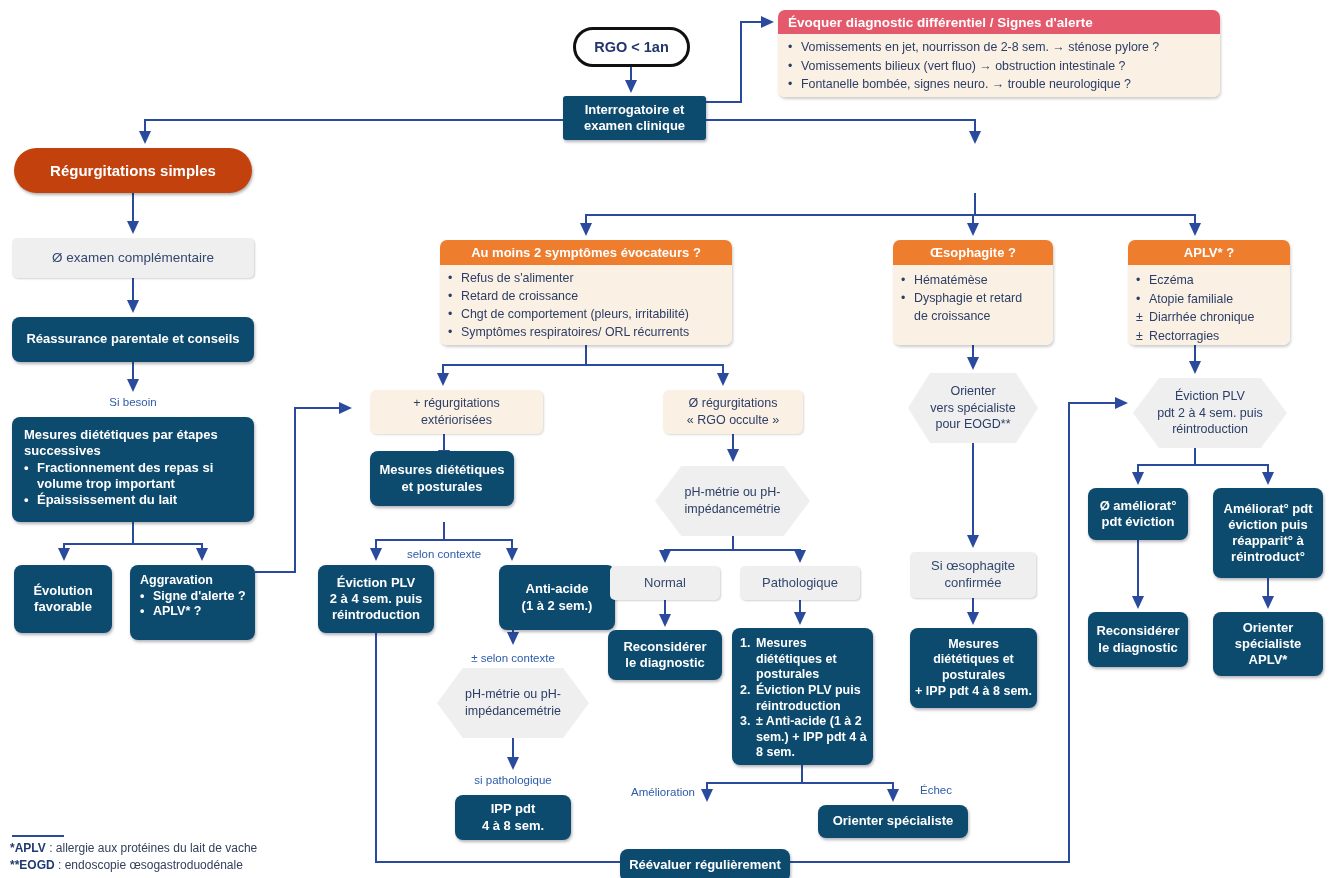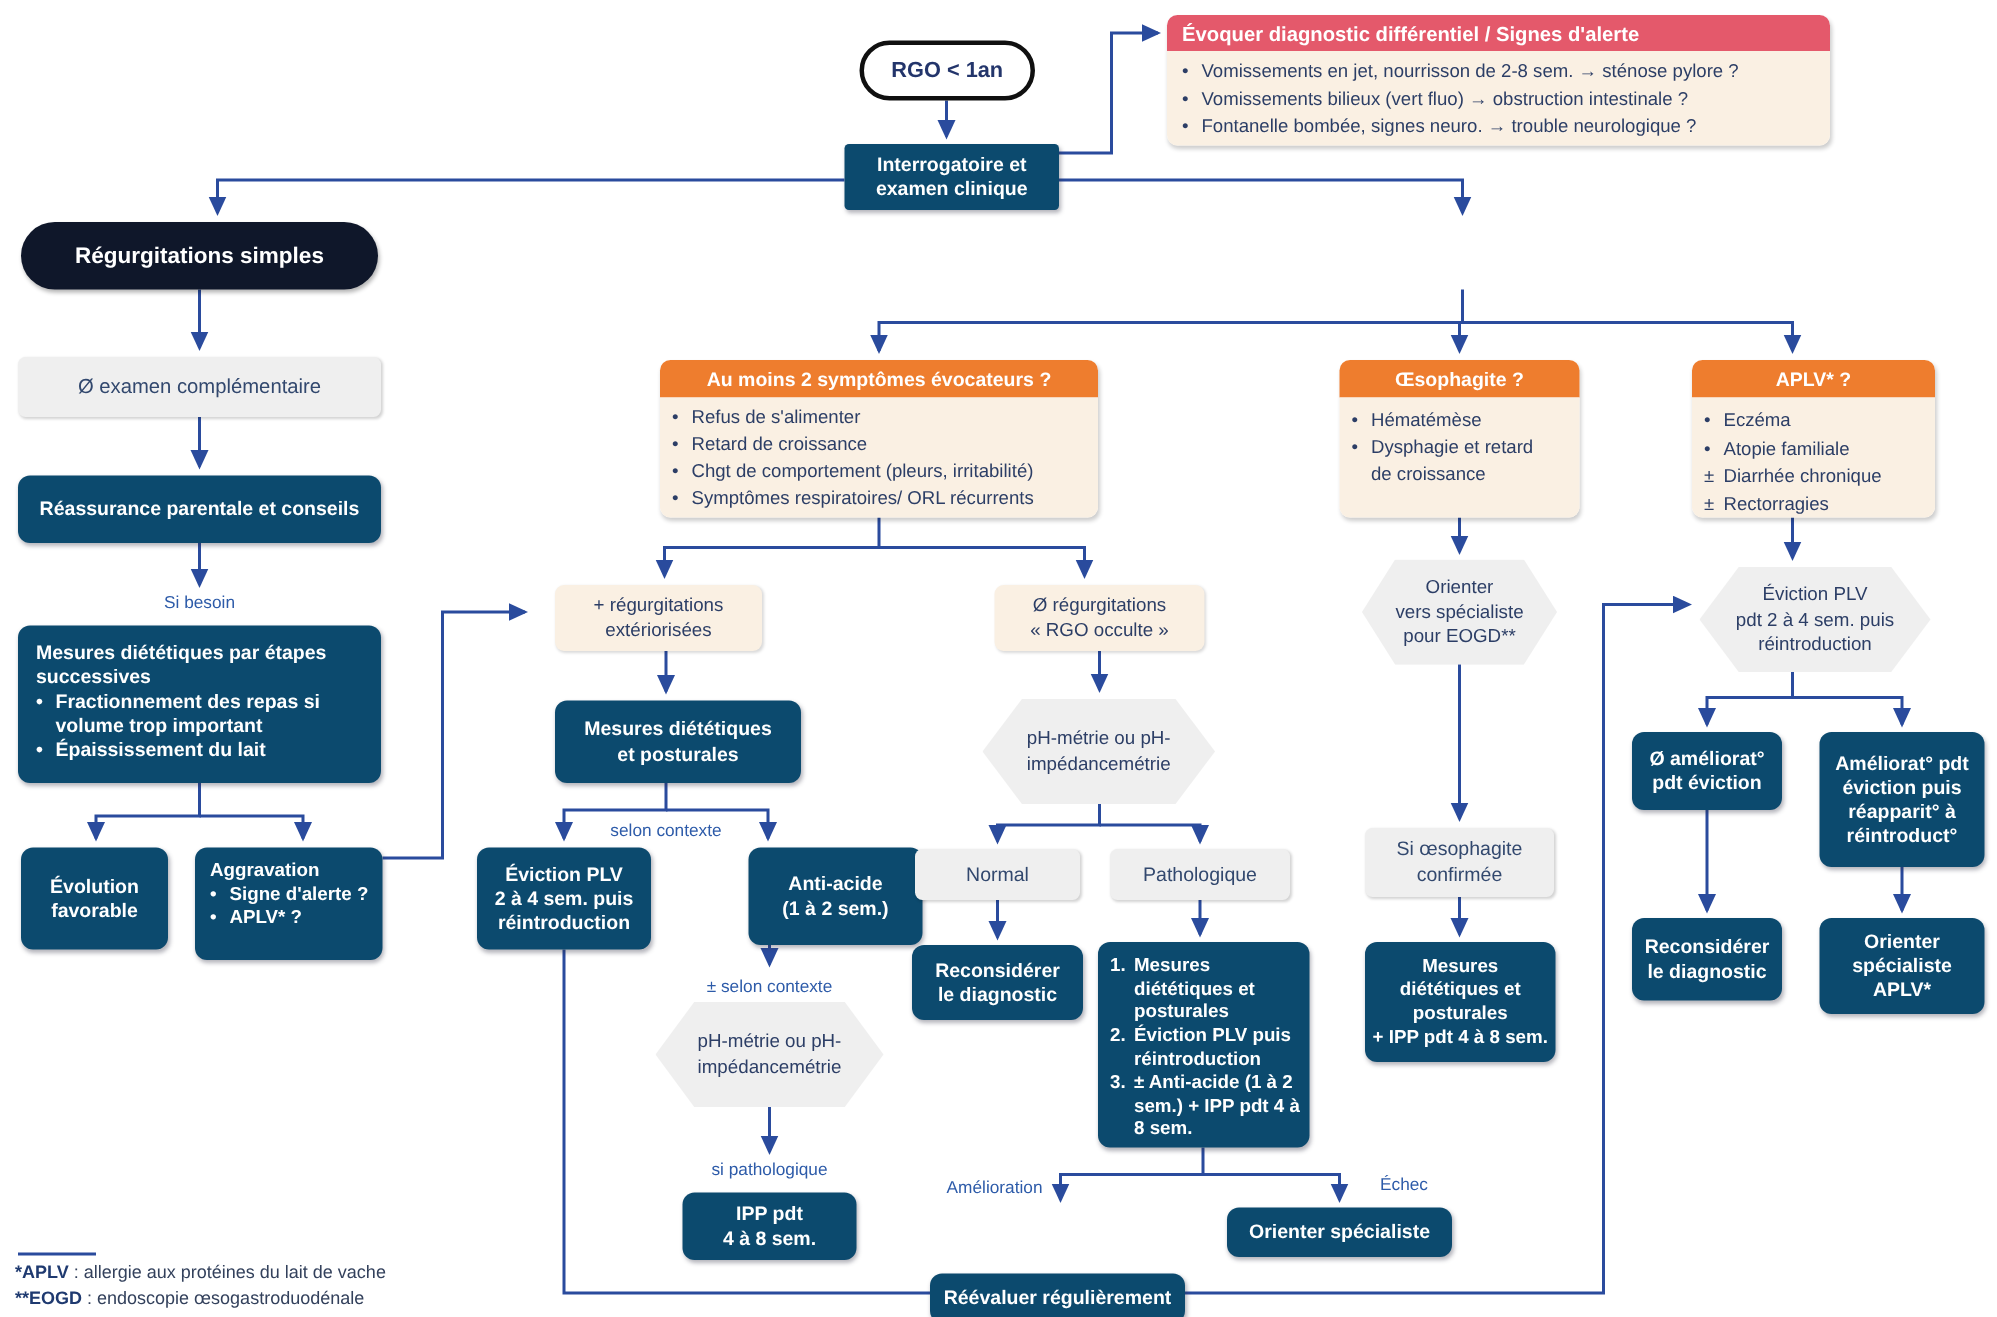--- a/index.html
+++ b/index.html
@@ -13,21 +13,21 @@
   .grey { background: #efefef; color: #32486e; border-radius: 5px;
           box-shadow: 1px 1px 2px rgba(0,0,0,.18); font-size: 13px; line-height: 1.3; }
   .cream { background: #faf0e3; color: #2c3e66; border-radius: 6px;
            box-shadow: 1px 1px 2px rgba(0,0,0,.15); font-size: 12.5px; line-height: 1.35; }
   .hex { background: #efefef; color: #2c3e66; font-size: 12.5px; line-height: 1.35;
          clip-path: polygon(0 50%, 17% 0, 83% 0, 100% 50%, 83% 100%, 17% 100%);
          filter: drop-shadow(1px 2px 1.5px rgba(0,0,0,.25)); }
   .pill { border-radius: 24px; font-weight: bold; color: #fff; box-shadow: 1px 2px 3px rgba(0,0,0,.3); }
   .pill.start { background: #fff; border: 3px solid #101010; color: #23356b; font-size: 14.5px;
                 box-shadow: none; border-radius: 21px; }
-  .green { background: #0f172a; }
+  .green { background: #c2410c; }
   .orange-bg { background: #ee7d2e; }
   .panel { border-radius: 7px; box-shadow: 1px 2px 3px rgba(0,0,0,.2); }
   .panel-head { color: #fff; font-weight: bold; font-size: 13px; border-radius: 7px 7px 0 0;
                 display: flex; align-items: center; }
   .panel-head.center { justify-content: center; text-align: center; }
   .panel-head.red { background: #e4596b; padding: 0 10px; font-size: 13.5px; }
   .panel-body { background: #faf0e3; border-radius: 0 0 7px 7px; padding: 5px 10px;
                 color: #2c3e66; font-size: 12.4px; line-height: 1.5; }
   .li { display: flex; text-align: left; }
   .li .m { width: 13px; flex: 0 0 13px; }
@@ -165,24 +165,24 @@
           <span class="m">•</span>
           <span class="pre">Chgt de comportement (pleurs, irritabilité)</span>
         </div>
       <div class="li">
           <span class="m">•</span>
           <span class="pre">Symptômes respiratoires/ ORL récurrents</span>
         </div>
     </div>
   </div>
 
-  <div class="abs cream flex-c pre" style="left:370px;top:390px;width:138px;height:44px;">+ régurgitations
+  <div class="abs cream flex-c pre" style="left:370px;top:390px;width:173px;height:44px;">+ régurgitations
 extériorisées</div>
 
-  <div class="abs blue flex-c pre" style="left:370px;top:467px;width:164px;height:55px;">Mesures diététiques
+  <div class="abs blue flex-c pre" style="left:370px;top:451px;width:144px;height:55px;">Mesures diététiques
 et posturales</div>
 
   <div class="abs label" style="left:394px;top:548px;width:100px;">selon contexte</div>
 
   <div class="abs blue flex-c pre" style="left:318px;top:565px;width:116px;height:68px;">Éviction PLV
 2 à 4 sem. puis
 réintroduction</div>
 
   <div class="abs blue flex-c pre" style="left:455px;top:565px;width:116px;height:65px;margin-left:44px;">Anti-acide
 (1 à 2 sem.)</div>

